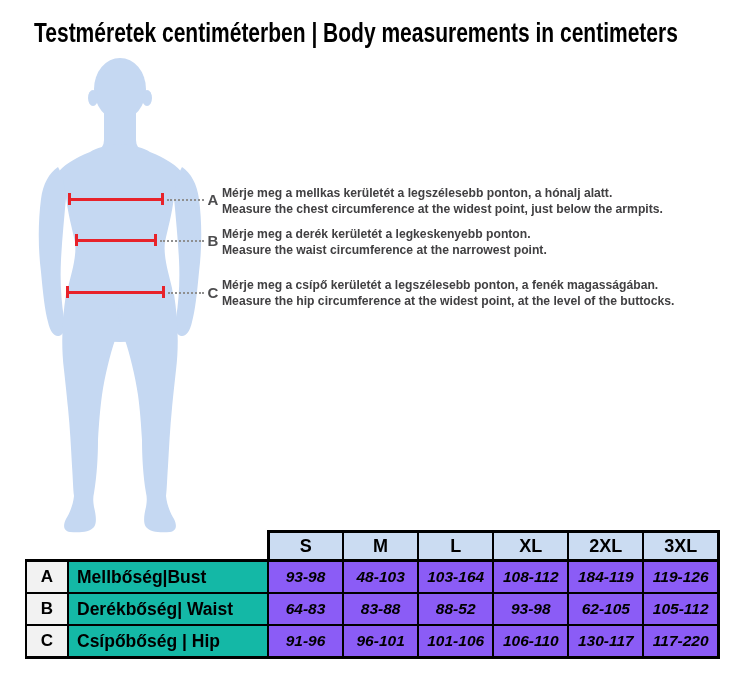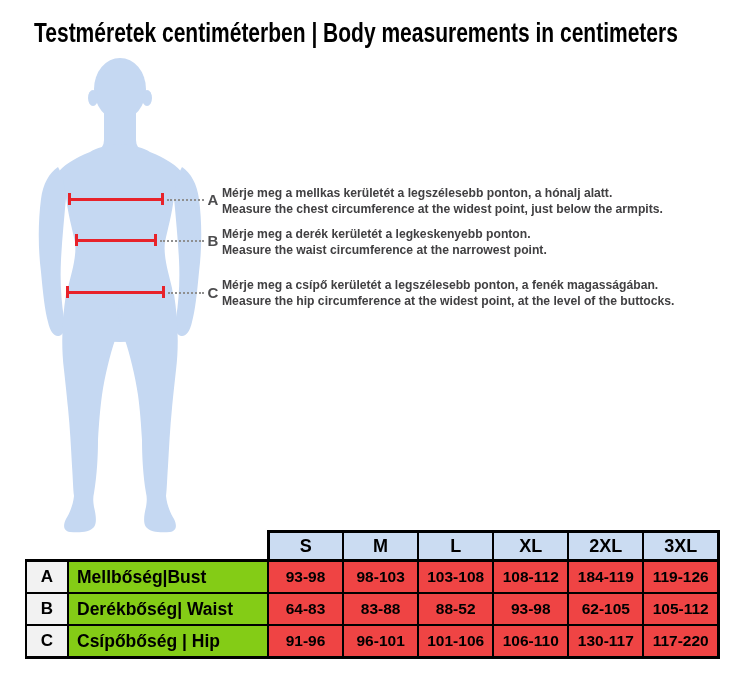--- a/index.html
+++ b/index.html
@@ -21,22 +21,22 @@
         line-height:15.5px;white-space:nowrap;transform:scaleX(0.9);transform-origin:left top;}
 
   
   .size-table{position:absolute;left:25px;top:530px;border-collapse:collapse;table-layout:fixed;width:695px;}
   .size-table td,.size-table th{border:2px solid #000;padding:0;font-weight:bold;color:#000;
         text-align:center;vertical-align:middle;overflow:hidden;}
   .size-table .blank{border:none;background:transparent;}
   .size-table thead th{background:#cbdcf2;font-size:18px;height:26px;border-top-width:3px;}
   .size-table thead th.first{border-left-width:3px;}
   .letter-cell{background:#f2f2f2;font-size:17px;border-left-width:3px;width:40px;}
-  .label-cell{background:#84cc16;font-size:17.5px;text-align:left !important;padding-left:8px !important;width:198px;margin-top:16px;}
-  .value-cell{background:#ef4444;font-size:15.5px;}
+  .label-cell{background:#14b8a6;font-size:17.5px;text-align:left !important;padding-left:8px !important;width:198px;margin-top:16px;}
+  .value-cell{background:#8b5cf6;font-size:15.5px;font-style:italic;}
   .size-table .last{border-right-width:3px;}
   .size-table tr.bottom td{border-bottom-width:3px;}
   .size-table tbody td{height:30px;}
   .size-table tbody tr.top td{border-top-width:3px;}
 </style>
 </head>
 <body>
 
 <div class="canvas">
 
@@ -124,22 +124,22 @@
         <th>XL</th>
         <th>2XL</th>
         <th class="last">3XL</th>
       </tr>
     </thead>
     <tbody>
       <tr class="top">
         <td class="letter-cell">A</td>
         <td class="label-cell">Mellbőség|Bust</td>
         <td class="value-cell">93-98</td>
-        <td class="value-cell">98-103</td>
-        <td class="value-cell">103-108</td>
+        <td class="value-cell">48-103</td>
+        <td class="value-cell">103-164</td>
         <td class="value-cell">108-112</td>
         <td class="value-cell">184-119</td>
         <td class="value-cell last">119-126</td>
       </tr>
       <tr>
         <td class="letter-cell">B</td>
         <td class="label-cell">Derékbőség| Waist</td>
         <td class="value-cell">64-83</td>
         <td class="value-cell">83-88</td>
         <td class="value-cell">88-52</td>

